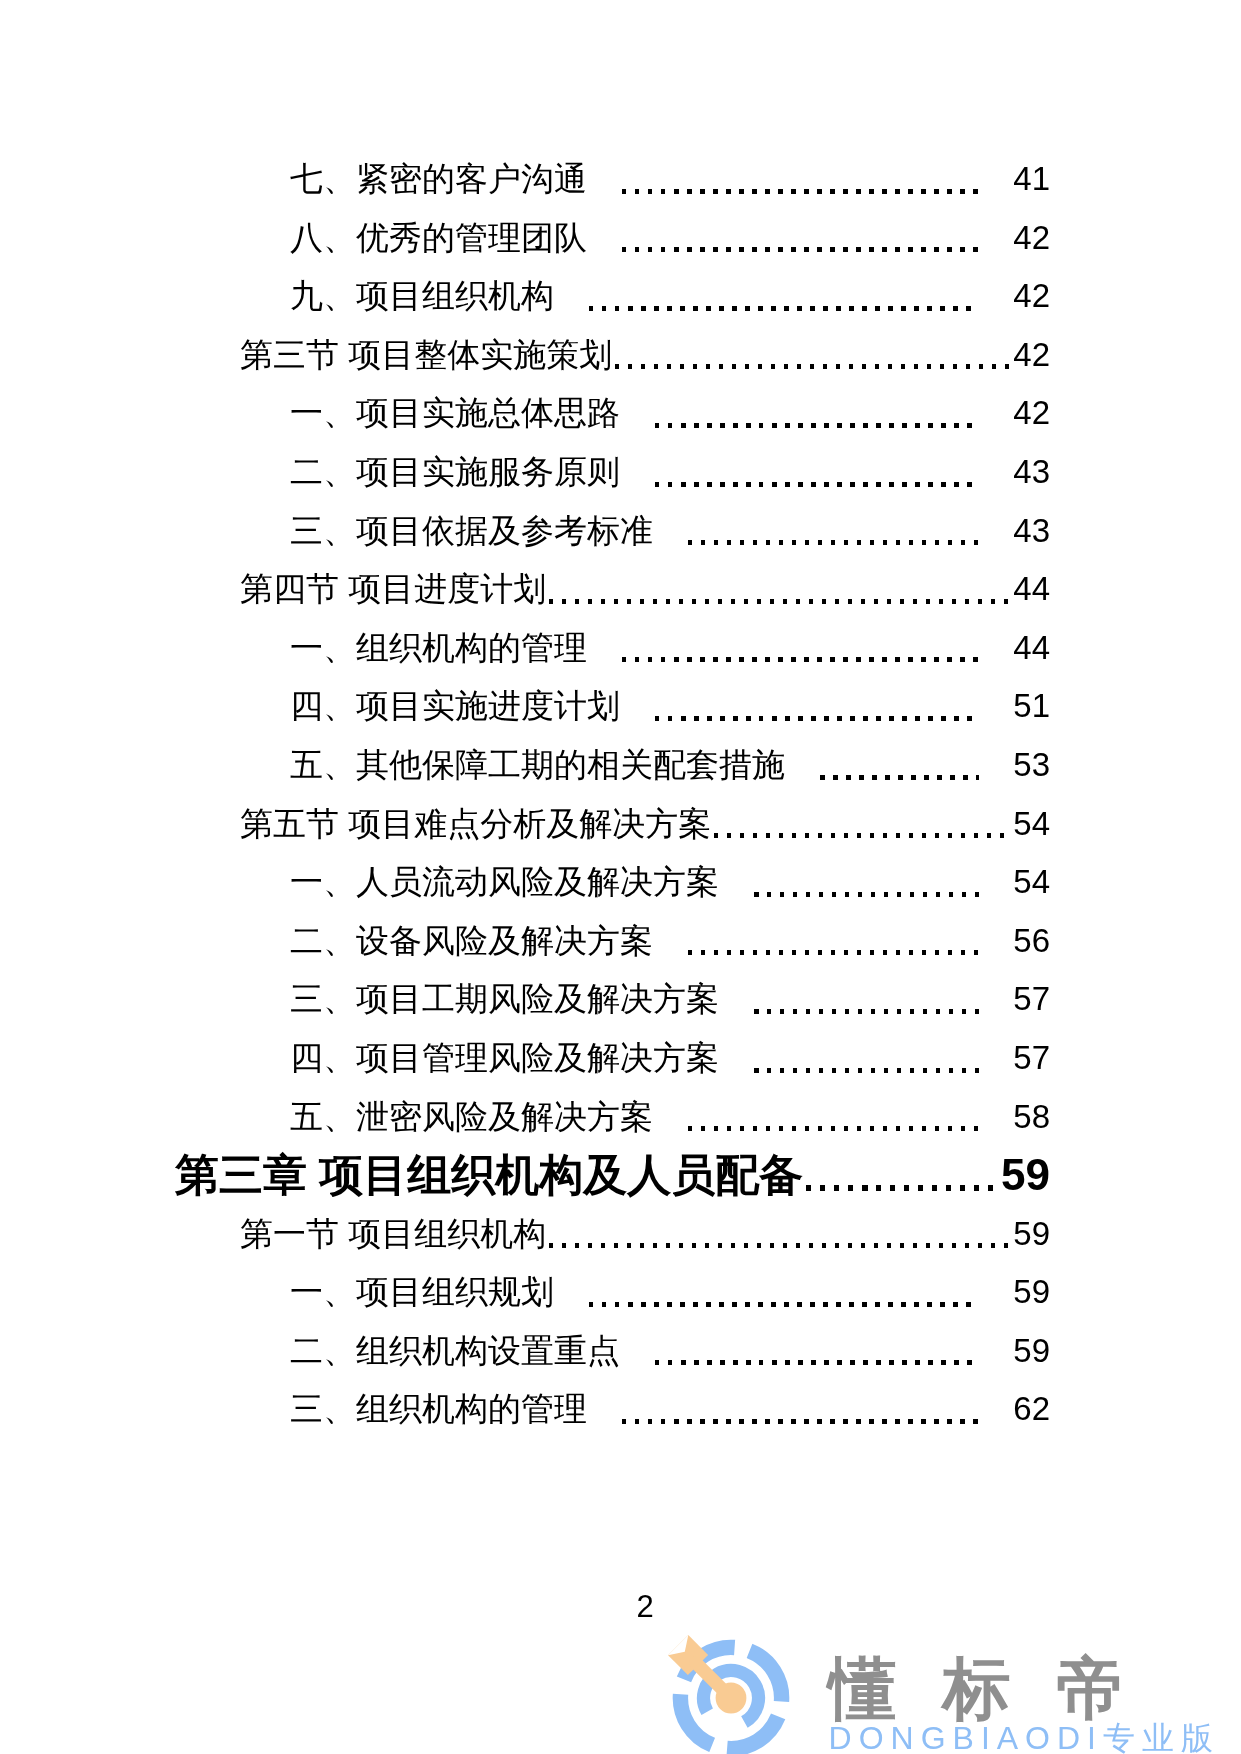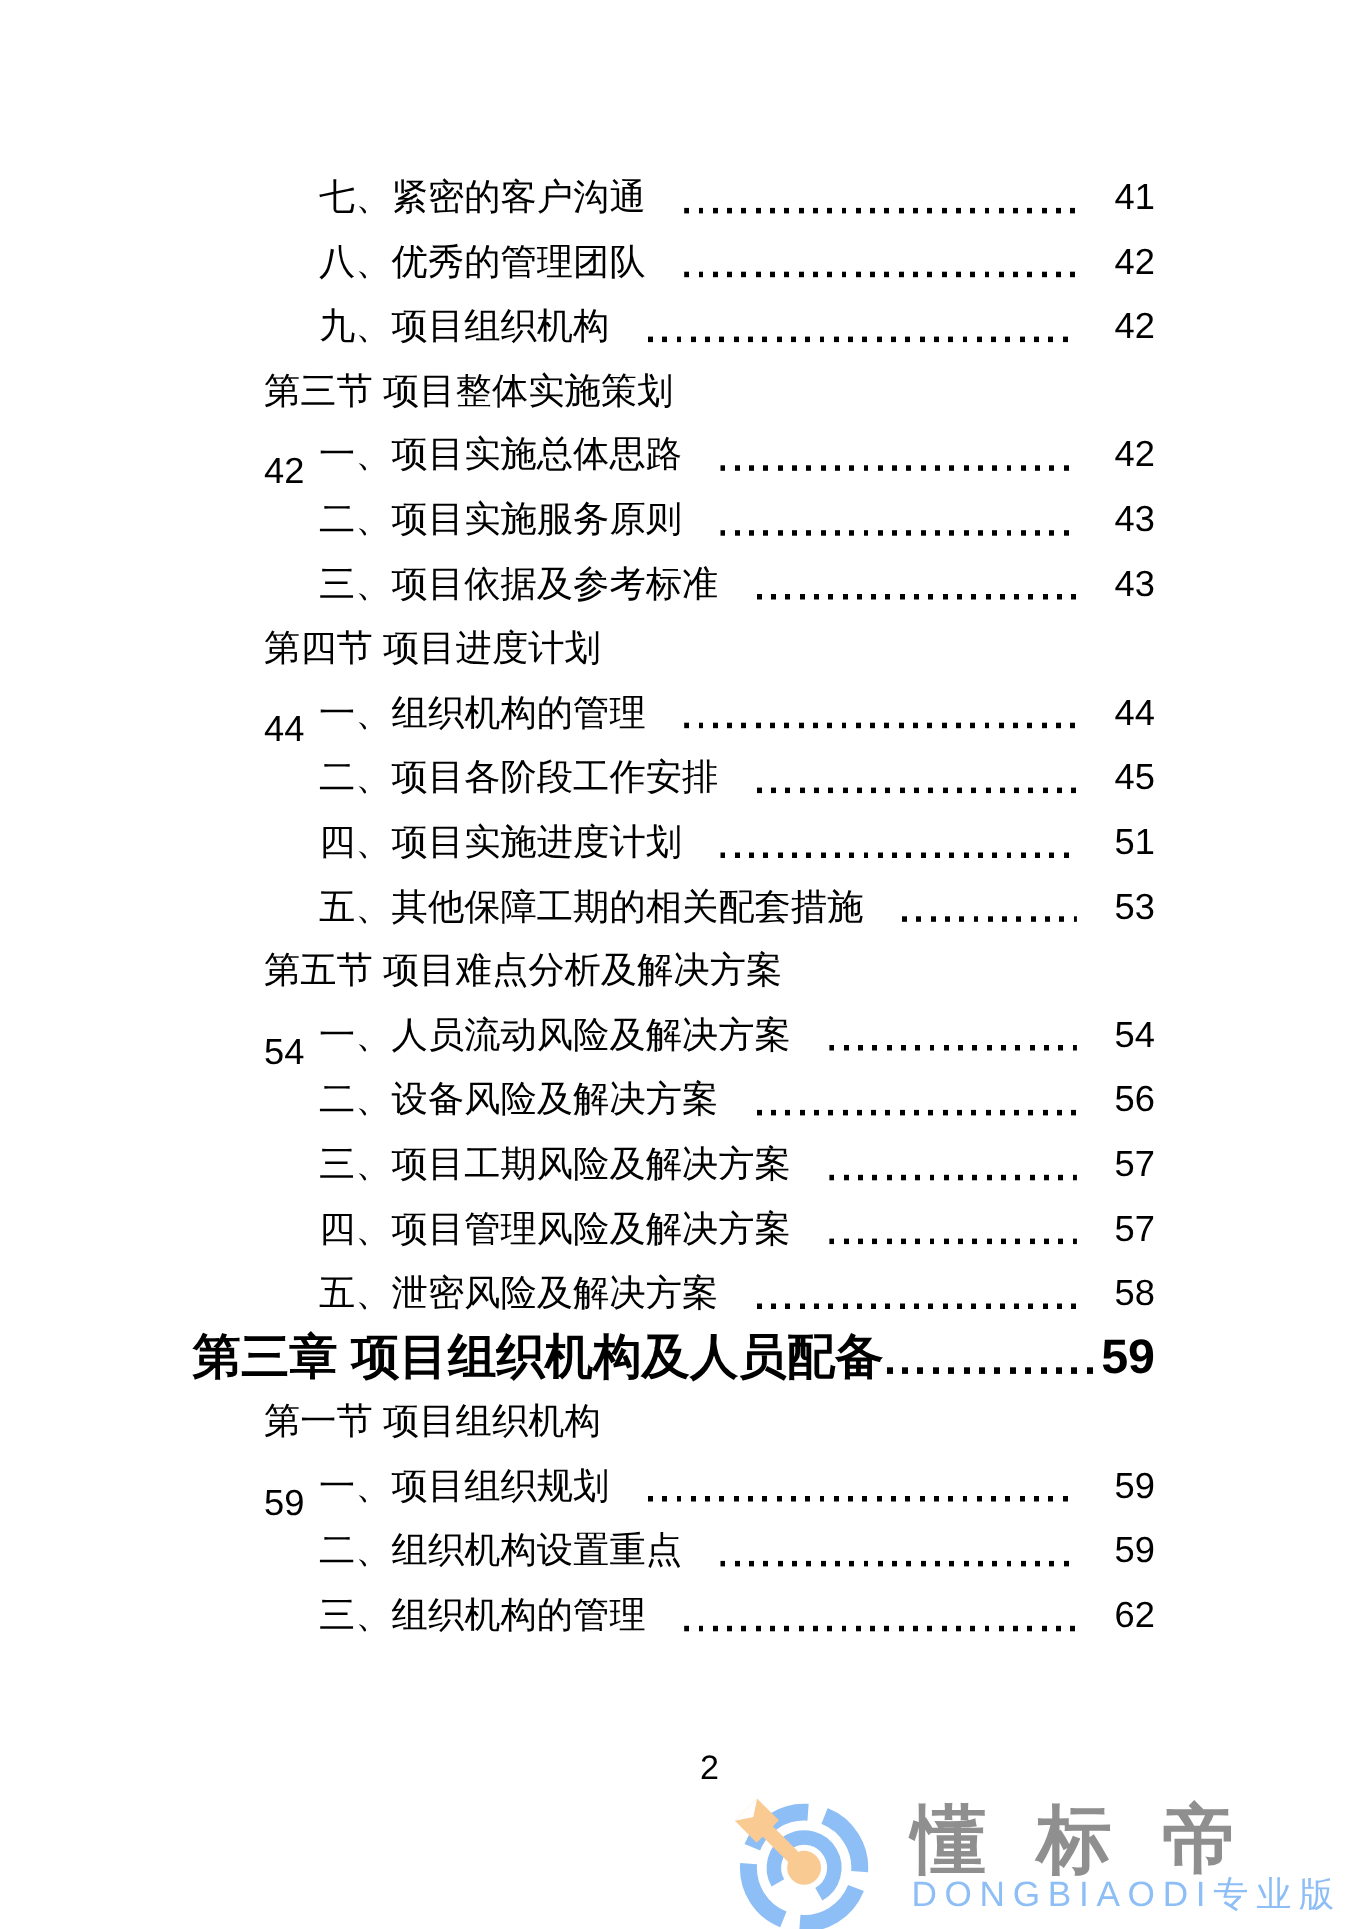--- a/index.html
+++ b/index.html
@@ -25,21 +25,21 @@
   }
   .toc-row {
     display: flex;
     align-items: baseline;
     height: 58.6px;
     line-height: 58.6px;
     font-size: 33px;
     white-space: nowrap;
     cursor: pointer;
   }
-  .toc-row.section { padding-left: 65px; flex-direction: column; }
+  .toc-row.section { padding-left: 65px; }
   .toc-row.item    { padding-left: 115px; gap: 32px; }
   .toc-row.chapter {
     font-weight: bold;
     font-size: 44px;
   }
   .toc-label { flex: 0 0 auto; }
   .toc-page  { flex: 0 0 auto; }
   .toc-dots {
     flex: 1 1 auto;
     align-self: flex-end;
@@ -73,21 +73,21 @@
     align-items: flex-end;
   }
   .wm-icon {
     width: 132px;
     height: 132px;
     flex: 0 0 auto;
     margin-bottom: -4px;
   }
   .wm-text {
     margin-left: 32px;
-    margin-bottom: 24px;
+    margin-bottom: 8px;
   }
   .wm-cn {
     font-size: 68px;
     font-weight: bold;
     letter-spacing: 46px;
     margin-right: -46px;
     line-height: 70px;
     white-space: nowrap;
   }
   .wm-sub {
@@ -150,25 +150,20 @@
     <span class="toc-dots"></span>
     <span class="toc-page">44</span>
   </div>
 
   <div class="toc-row item">
     <span class="toc-label">一、组织机构的管理</span>
     <span class="toc-dots"></span>
     <span class="toc-page">44</span>
   </div>
 
-  <div class="toc-row item">
-    <span class="toc-label">二、项目各阶段工作安排</span>
-    <span class="toc-dots"></span>
-    <span class="toc-page">45</span>
-  </div>
 
 
   <div class="toc-row item">
     <span class="toc-label">四、项目实施进度计划</span>
     <span class="toc-dots"></span>
     <span class="toc-page">51</span>
   </div>
 
   <div class="toc-row item">
     <span class="toc-label">五、其他保障工期的相关配套措施</span>

